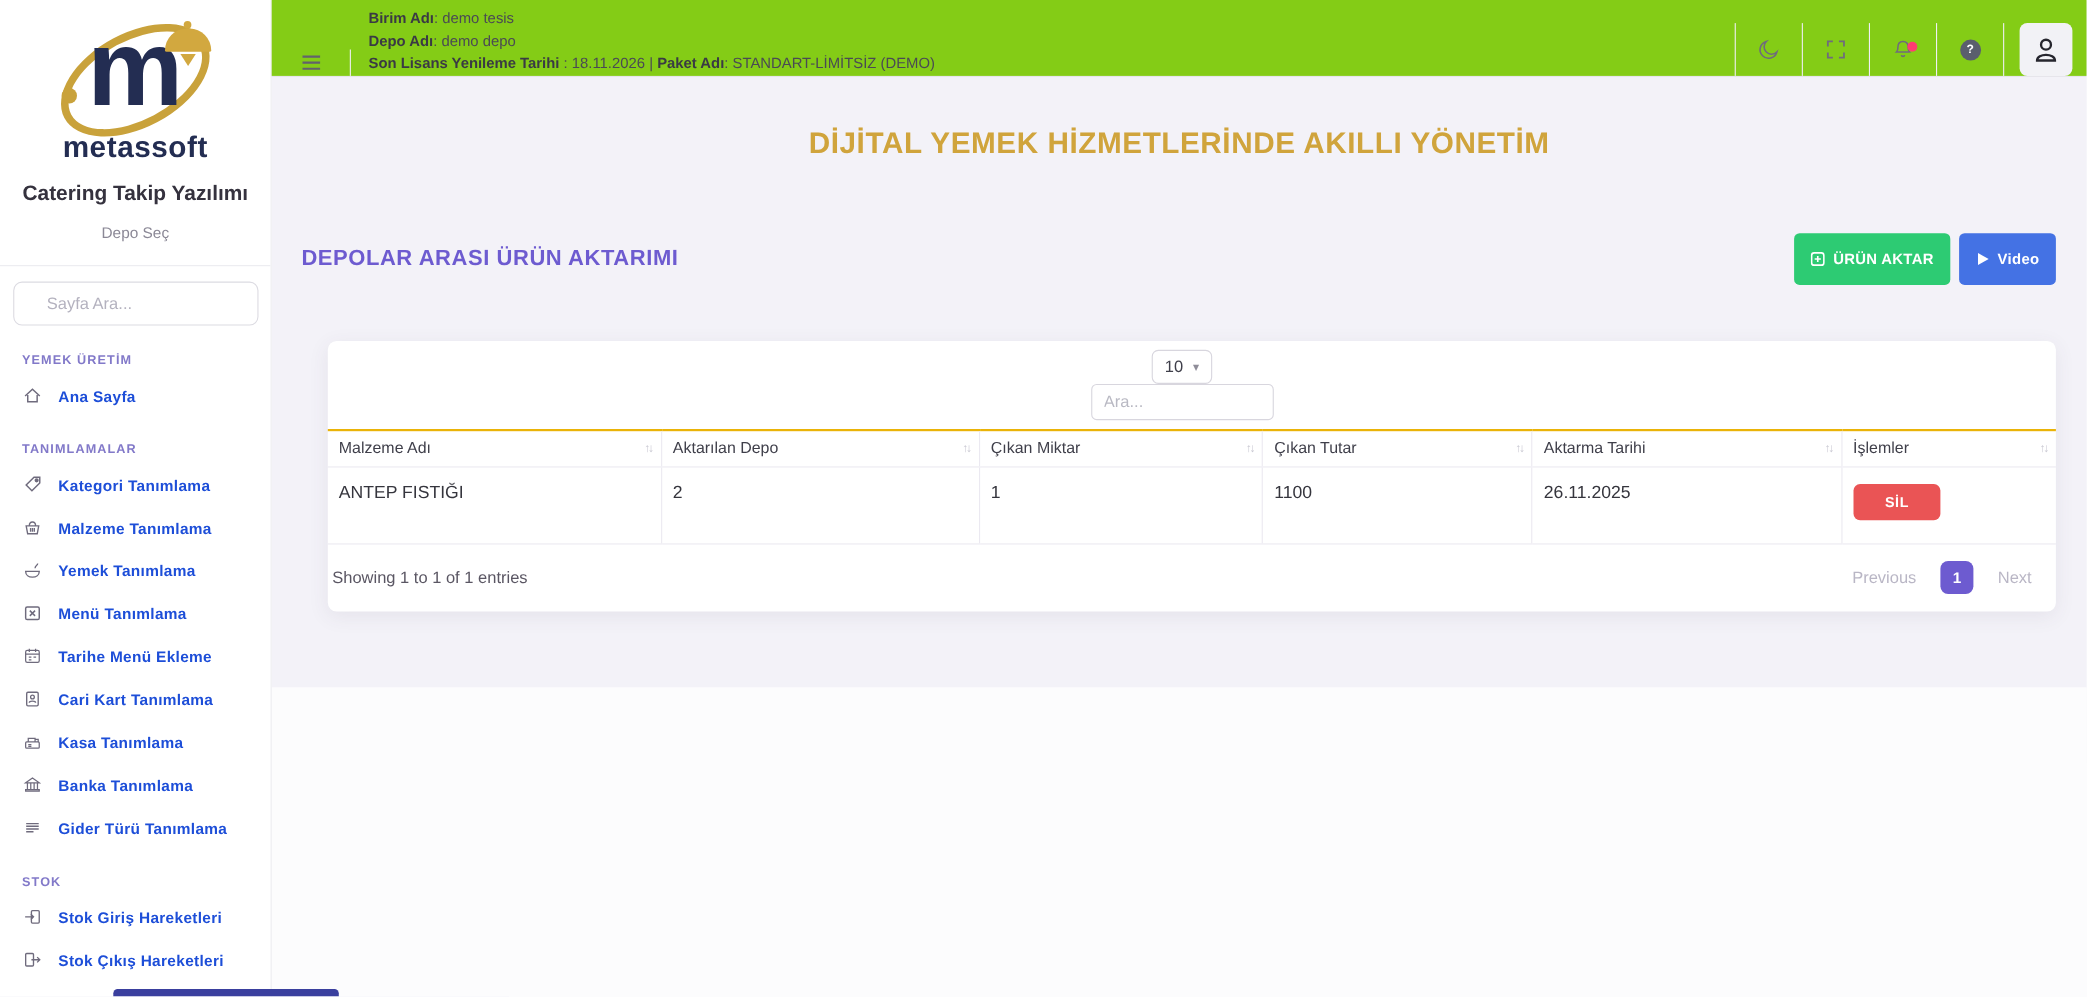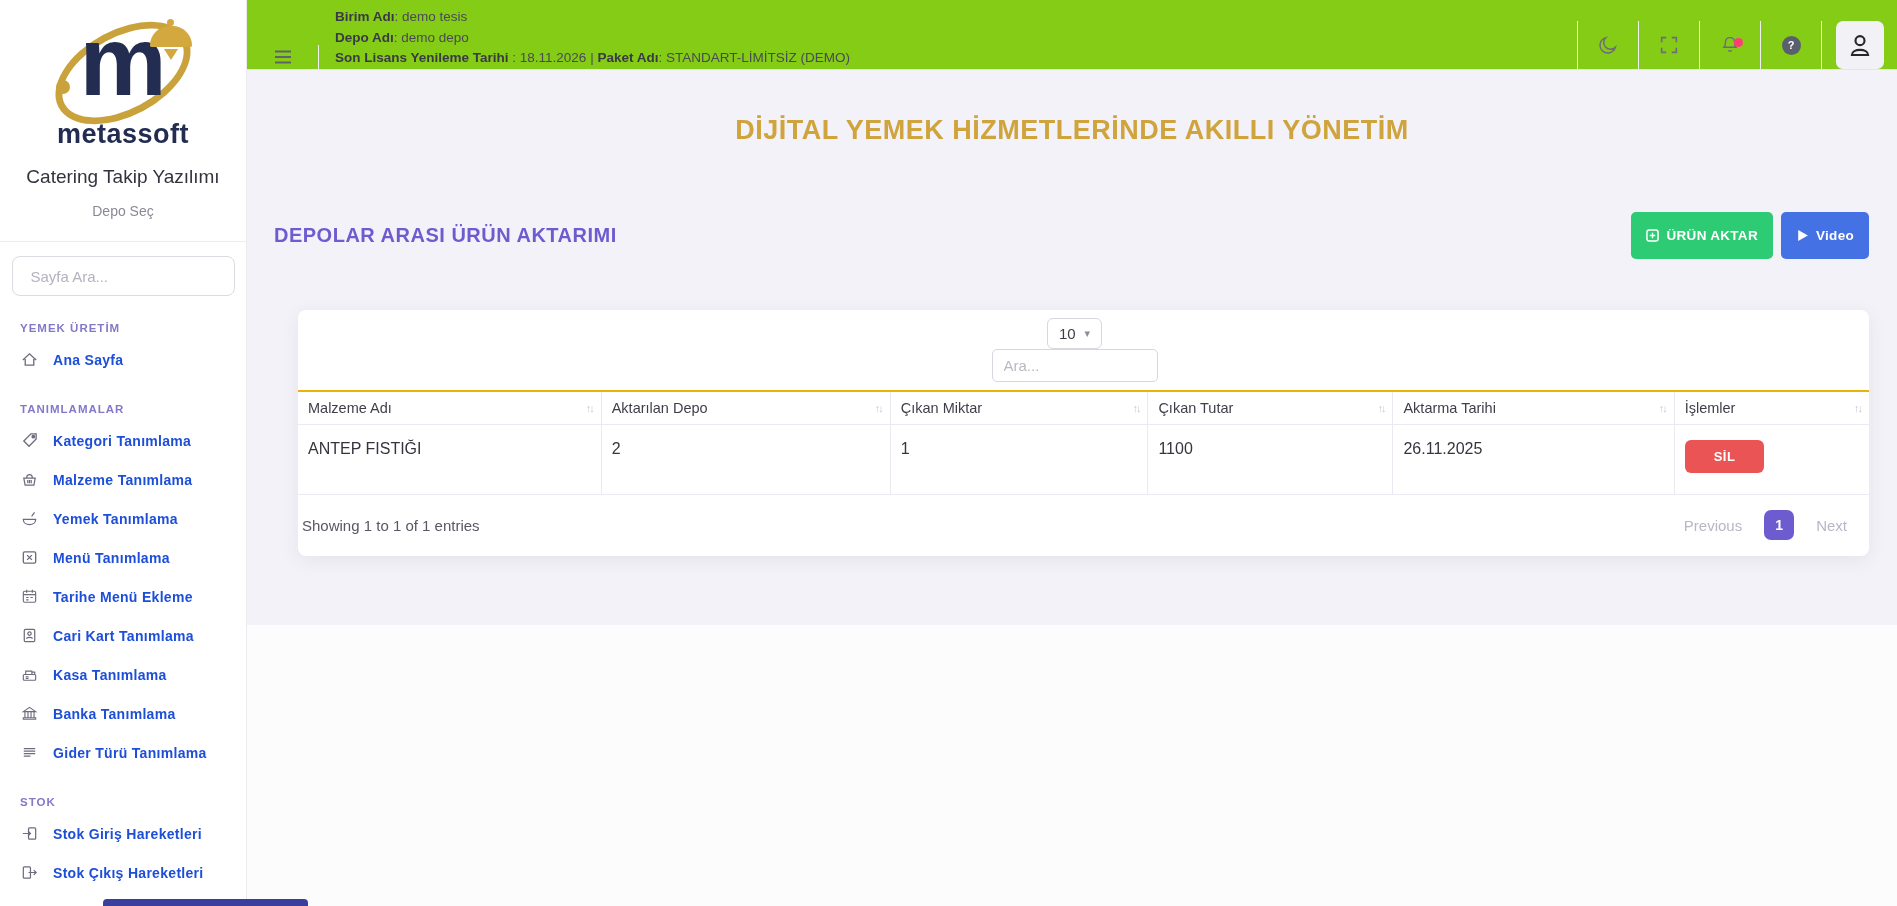--- a/index.html
+++ b/index.html
@@ -12,24 +12,24 @@
   .sidebar { width:247px; min-width:247px; background:#fff; border-right:1px solid #ebebef; overflow:hidden; position:relative; z-index:2; }
   .brand { text-align:center; padding-top:22px; }
   .logo { position:relative; width:190px; height:128px; margin:0 auto; }
   .logo-ring { position:absolute; left:22px; top:8px; width:146px; height:86px; border:7px solid #c9a23b; border-radius:50%; transform:rotate(-28deg); }
   .logo-dot { position:absolute; left:28px; top:58px; width:14px; height:14px; background:#c9a23b; border-radius:50%; }
   .logo-m { position:absolute; left:0; width:100%; top:-14px; font-size:98px; font-weight:700; color:#232d52; line-height:1.1; }
   .logo-dome { position:absolute; right:26px; top:4px; width:42px; height:21px; background:#d2a83f; border-radius:42px 42px 3px 3px; }
   .logo-dome::before { content:""; position:absolute; left:17px; top:-7px; width:7px; height:7px; background:#d2a83f; border-radius:50%; }
   .logo-dome::after { content:""; position:absolute; left:14px; top:23px; width:0; height:0; border-left:7px solid transparent; border-right:7px solid transparent; border-top:11px solid #d2a83f; }
   .logo-text { position:absolute; left:0; width:100%; bottom:0; font-size:27px; font-weight:800; letter-spacing:.5px; color:#232d52; }
-  .brand-title { margin-top:16px; font-size:19px; font-weight:400; color:#35323e; }
+  .brand-title { margin-top:16px; font-size:19px; font-weight:700; color:#35323e; }
   .brand-subtitle { margin-top:15px; font-size:14px; color:#8b8896; }
   .side-divider { border:none; border-top:1px solid #ececf0; margin-top:22px; }
-  .side-search { display:block; width:223px; margin:14px auto 0; height:40px; border:1px solid #dcdbe2; border-radius:8px; padding:0 18px; font-size:15px; color:#4a4a54; font-family:inherit; outline:none; }
+  .side-search { display:block; width:223px; margin:14px auto 0; height:40px; border:1px solid #dcdbe2; border-radius:8px; padding:0 30px; font-size:15px; color:#4a4a54; font-family:inherit; outline:none; }
   .side-search::placeholder { color:#b4b2bf; }
   .nav { margin-top:2px; }
   .section-label { padding:24px 0 6px 20px; font-size:11.5px; font-weight:700; letter-spacing:1px; color:#8279c9; }
   .nav-item { display:flex; align-items:center; gap:14px; padding:10px 12px 10px 20px; color:#1d4ed8; font-size:14px; font-weight:700; letter-spacing:.3px; cursor:pointer; white-space:nowrap; }
   .nav-item svg { width:19px; height:19px; flex:none; color:#6f6b7d; }
   .active-indicator { position:absolute; left:103px; bottom:0; width:205px; height:7px; background:#3a3f9e; border-radius:4px 4px 0 0; z-index:6; }
 
   
   .main { flex:1; display:flex; flex-direction:column; min-width:0; }
 

